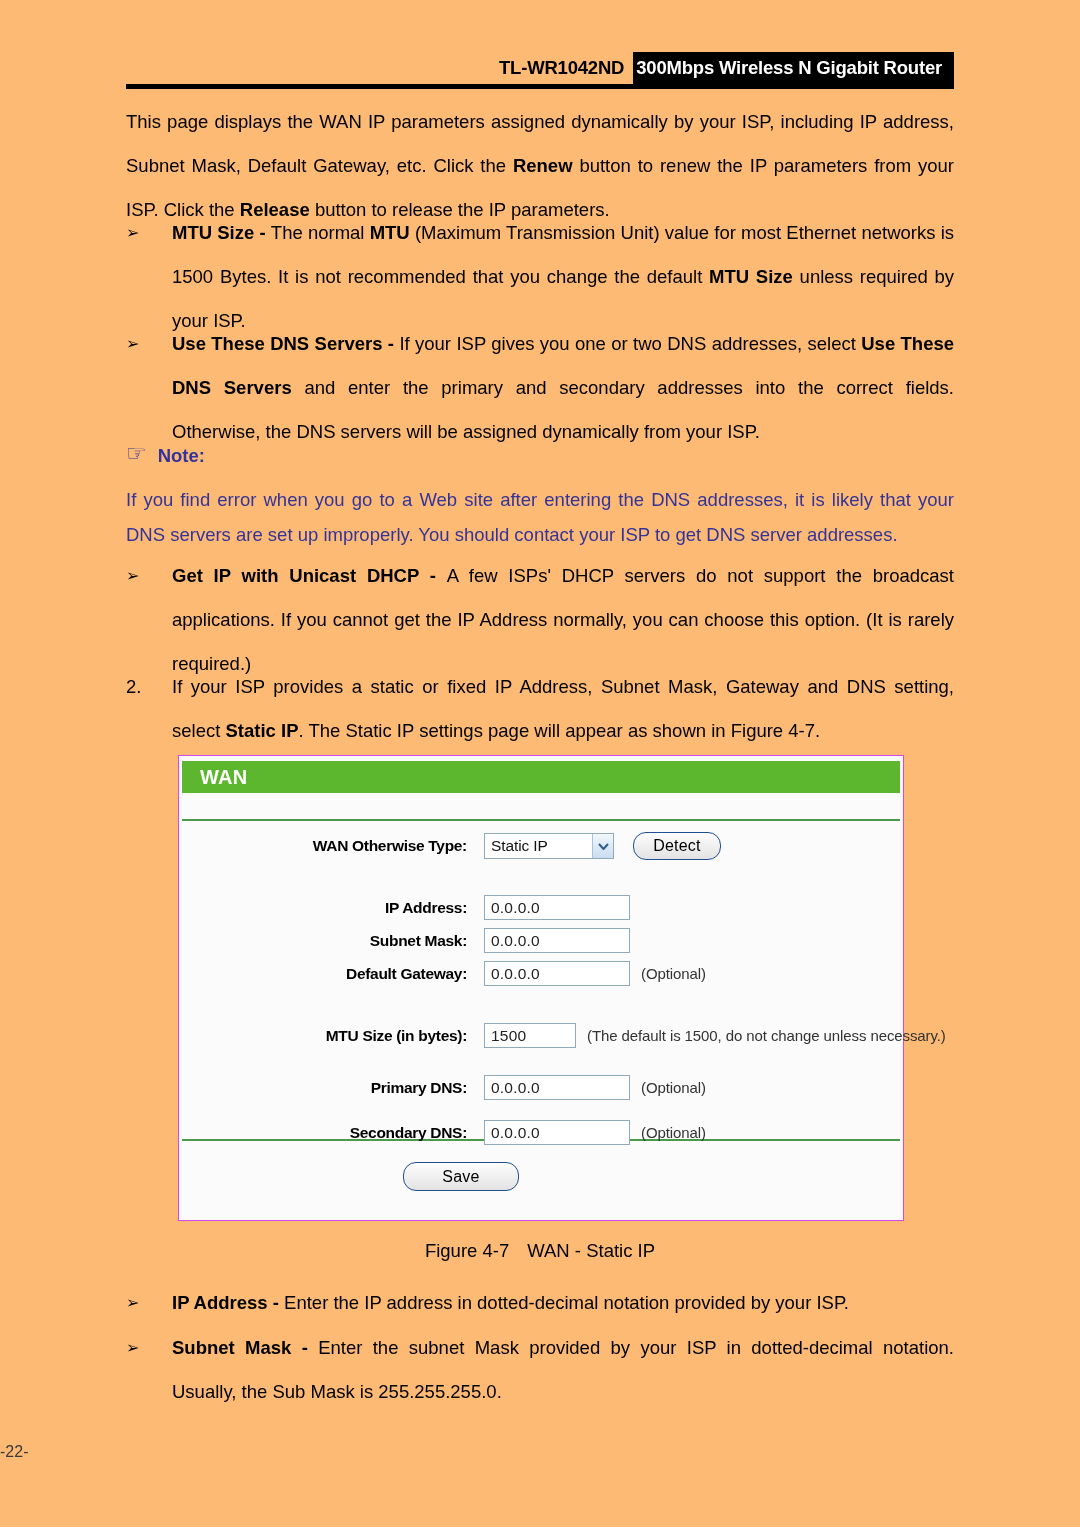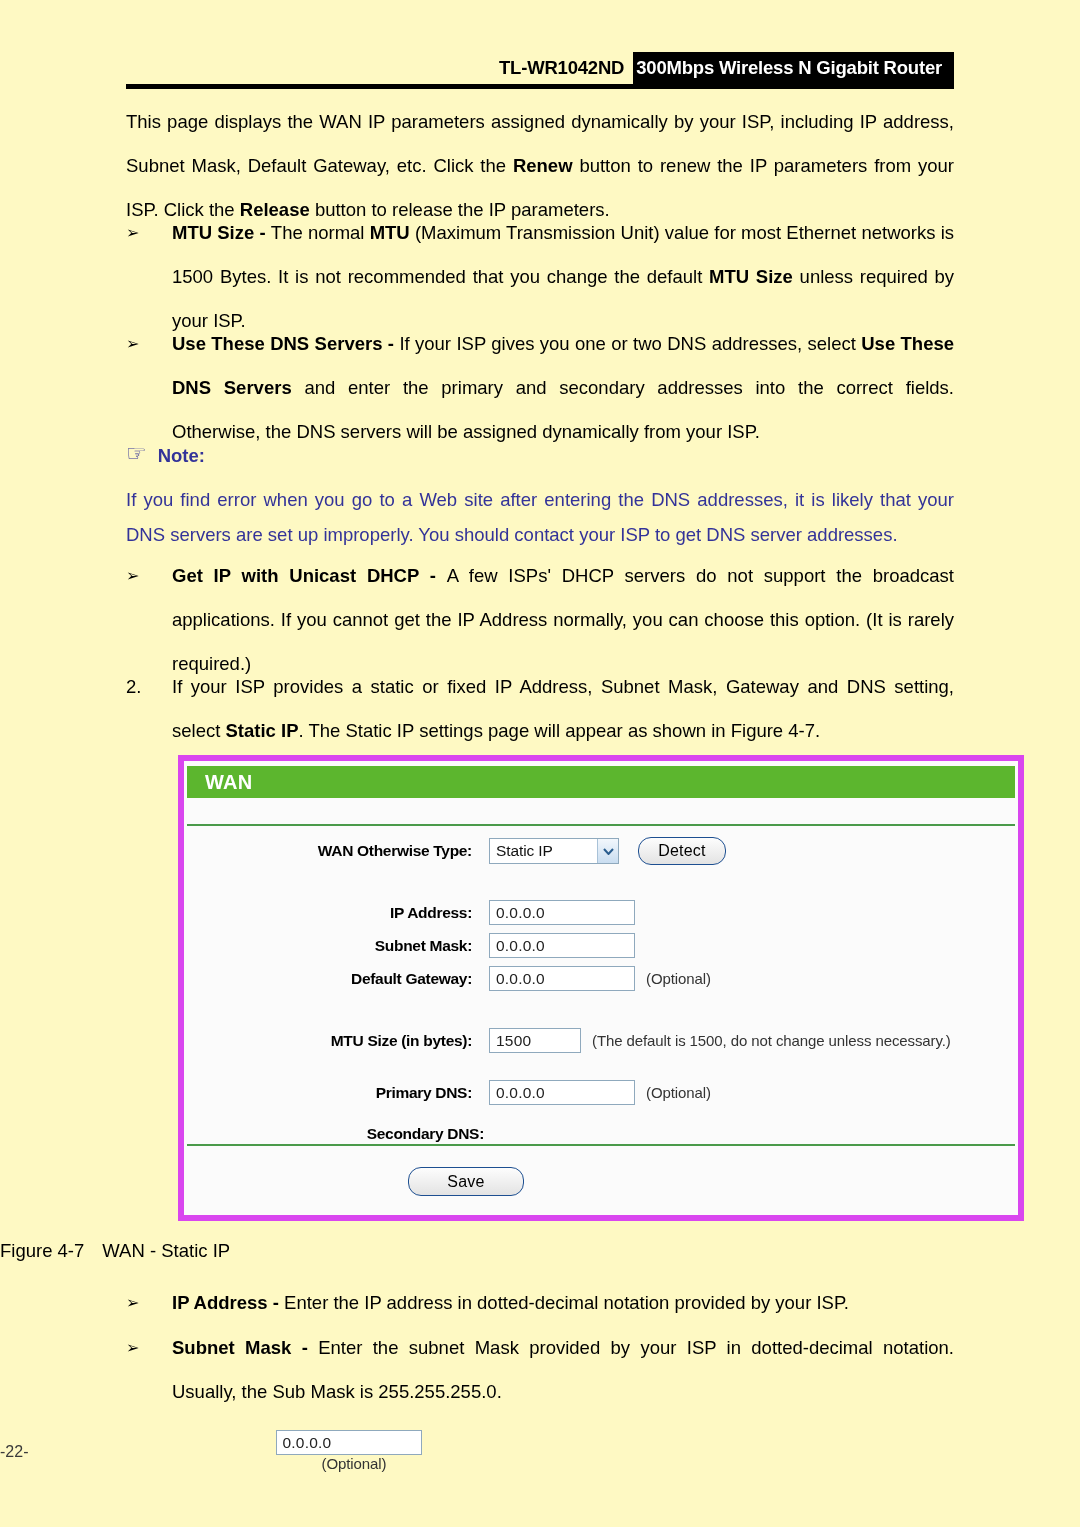--- a/index.html
+++ b/index.html
@@ -9,21 +9,21 @@
   }
   body {
     font-family: "Liberation Sans", sans-serif;
     color: #000000;
   }
   .page {
     position: relative;
     width: 1080px;
     height: 1527px;
     margin: 0 auto;
-    background: #fef9c3;
+    background: #fdba74;
     overflow: hidden;
     text-decoration: underline;
   }
 
   
   .doc-header {
     position: absolute;
     left: 126px;
     top: 52px;
     width: 828px;
@@ -131,24 +131,24 @@
     line-height: 35px;
     color: #333399;
     text-align: justify;
   }
 
   
   .wan-panel {
     position: absolute;
     left: 178px;
     top: 755px;
-    width: 846px;
+    width: 726px;
     height: 466px;
     background: #fbfbfb;
-    border: 6px solid #d946ef;
+    border: 1px solid #d946ef;
     box-sizing: border-box;
   }
   .wan-titlebar {
     position: absolute;
     left: 3px;
     top: 5px;
     right: 3px;
     height: 32px;
     background: #5cb62e;
     display: flex;
@@ -263,20 +263,21 @@
     width: 116px;
     height: 29px;
   }
 
   
   .fig-caption {
     position: absolute;
     left: 0;
     top: 1240px;
     width: 1080px;
+    text-align: center;
     font-size: 18.5px;
     color: #000;
   }
   .fig-caption .gap { display: inline-block; width: 18px; }
 
   
   .page-number {
     position: absolute;
     left: 0;
     top: 1443px;
@@ -370,21 +371,21 @@
       <div class="textbox tb-mtu">1500</div>
       <span class="hint">(The default is 1500, do not change unless necessary.)</span>
     </div>
 
     <div class="frow" style="top:319px; left:0;">
       <div class="flabel">Primary DNS:</div>
       <div class="textbox tb-ip">0.0.0.0</div>
       <span class="hint">(Optional)</span>
     </div>
 
-    <div class="frow" style="top:364px; left:12px;flex-direction:column;">
+    <div class="frow" style="top:364px; left:0;">
       <div class="flabel">Secondary DNS:</div>
       <div class="textbox tb-ip">0.0.0.0</div>
       <span class="hint">(Optional)</span>
     </div>
 
     <div class="btn btn-save">Save</div>
   </div>
 
   <div class="fig-caption">
     <span>Figure 4-7</span><span class="gap"></span><span>WAN - Static IP</span>

